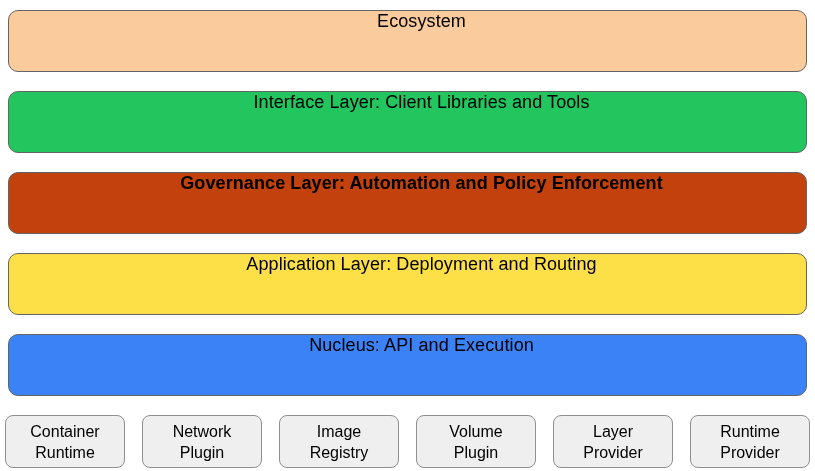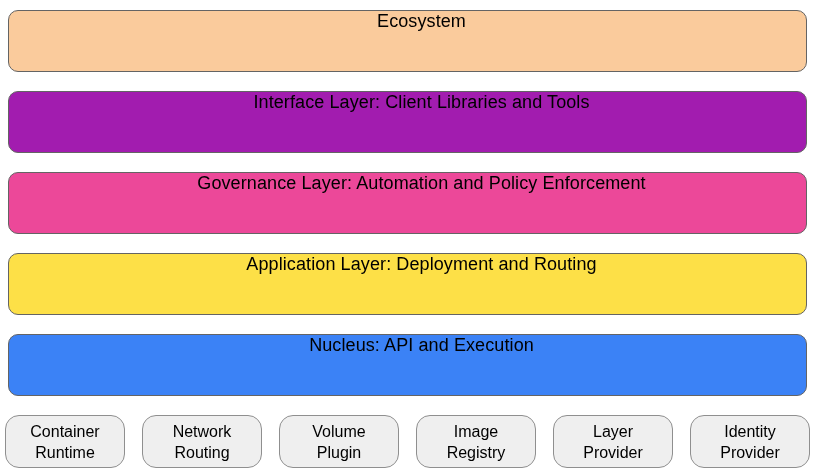--- a/index.html
+++ b/index.html
@@ -38,21 +38,21 @@
     display: flex;
     justify-content: space-between;
     padding: 0 5px;
     margin-top: 2px;
   }
   .provider-box {
     width: 120px;
     height: 53px;
     background: #efefef;
     border: 1px solid #8f8f8f;
-    border-radius: 14px;
+    border-radius: 8px;
     display: flex;
     align-items: center;
     justify-content: center;
     text-align: center;
     box-sizing: border-box;
   }
   .provider-label {
     font-size: 16px;
     line-height: 21px;
     color: #000000;
@@ -62,51 +62,51 @@
 </head>
 <body>
 
 <div class="canvas">
 
   <div class="stack">
     <div class="layer-bar" style="background-color: rgb(250, 203, 156);">
       <span class="layer-label">Ecosystem</span>
     </div>
 
-    <div class="layer-bar" style="background-color: #a21caf;">
+    <div class="layer-bar" style="background-color: #22c55e;">
       <span class="layer-label">Interface Layer: Client Libraries and Tools</span>
     </div>
 
-    <div class="layer-bar" style="background-color: #ec4899;">
+    <div class="layer-bar" style="background-color: #c2410c; font-weight: bold;">
       <span class="layer-label">Governance Layer: Automation and Policy Enforcement</span>
     </div>
 
     <div class="layer-bar" style="background-color: #fde047;">
       <span class="layer-label">Application Layer: Deployment and Routing</span>
     </div>
 
     <div class="layer-bar" style="background-color: #3b82f6;">
       <span class="layer-label">Nucleus: API and Execution</span>
     </div>
   </div>
 
   <div class="provider-row">
     <div class="provider-box">
       <span class="provider-label">Container Runtime</span>
     </div>
     <div class="provider-box">
-      <span class="provider-label">Network Routing</span>
+      <span class="provider-label">Network Plugin</span>
+    </div>
+    <div class="provider-box">
+      <span class="provider-label">Image Registry</span>
     </div>
     <div class="provider-box">
       <span class="provider-label">Volume Plugin</span>
     </div>
     <div class="provider-box">
-      <span class="provider-label">Image Registry</span>
-    </div>
-    <div class="provider-box">
       <span class="provider-label">Layer Provider</span>
     </div>
     <div class="provider-box">
-      <span class="provider-label">Identity Provider</span>
+      <span class="provider-label">Runtime Provider</span>
     </div>
   </div>
 
 </div>
 
 </body></html>

